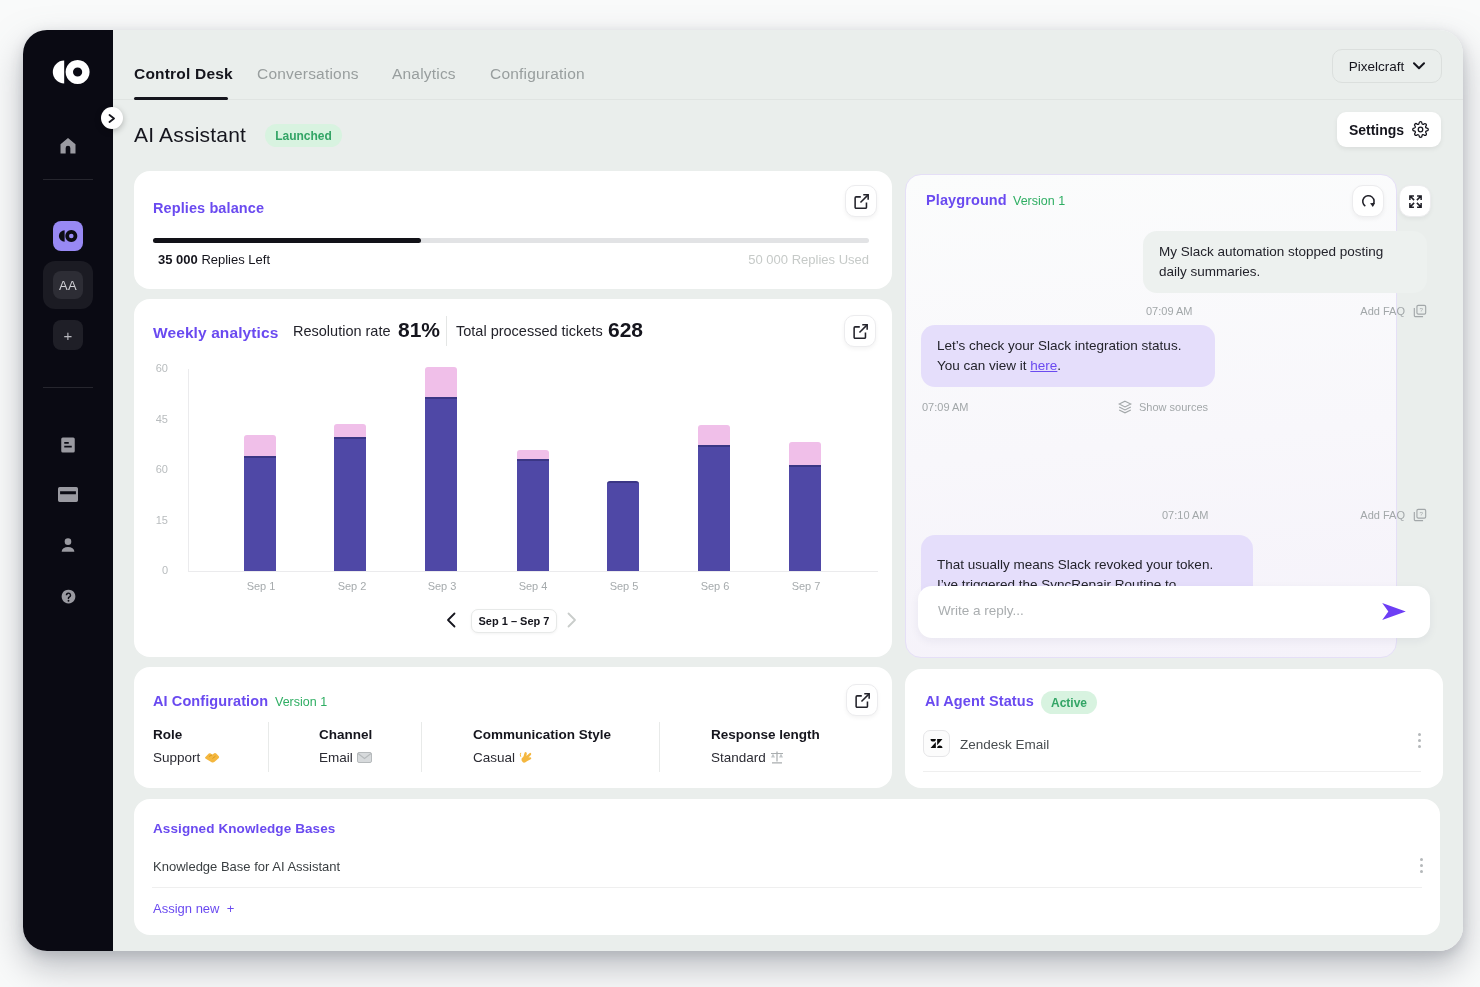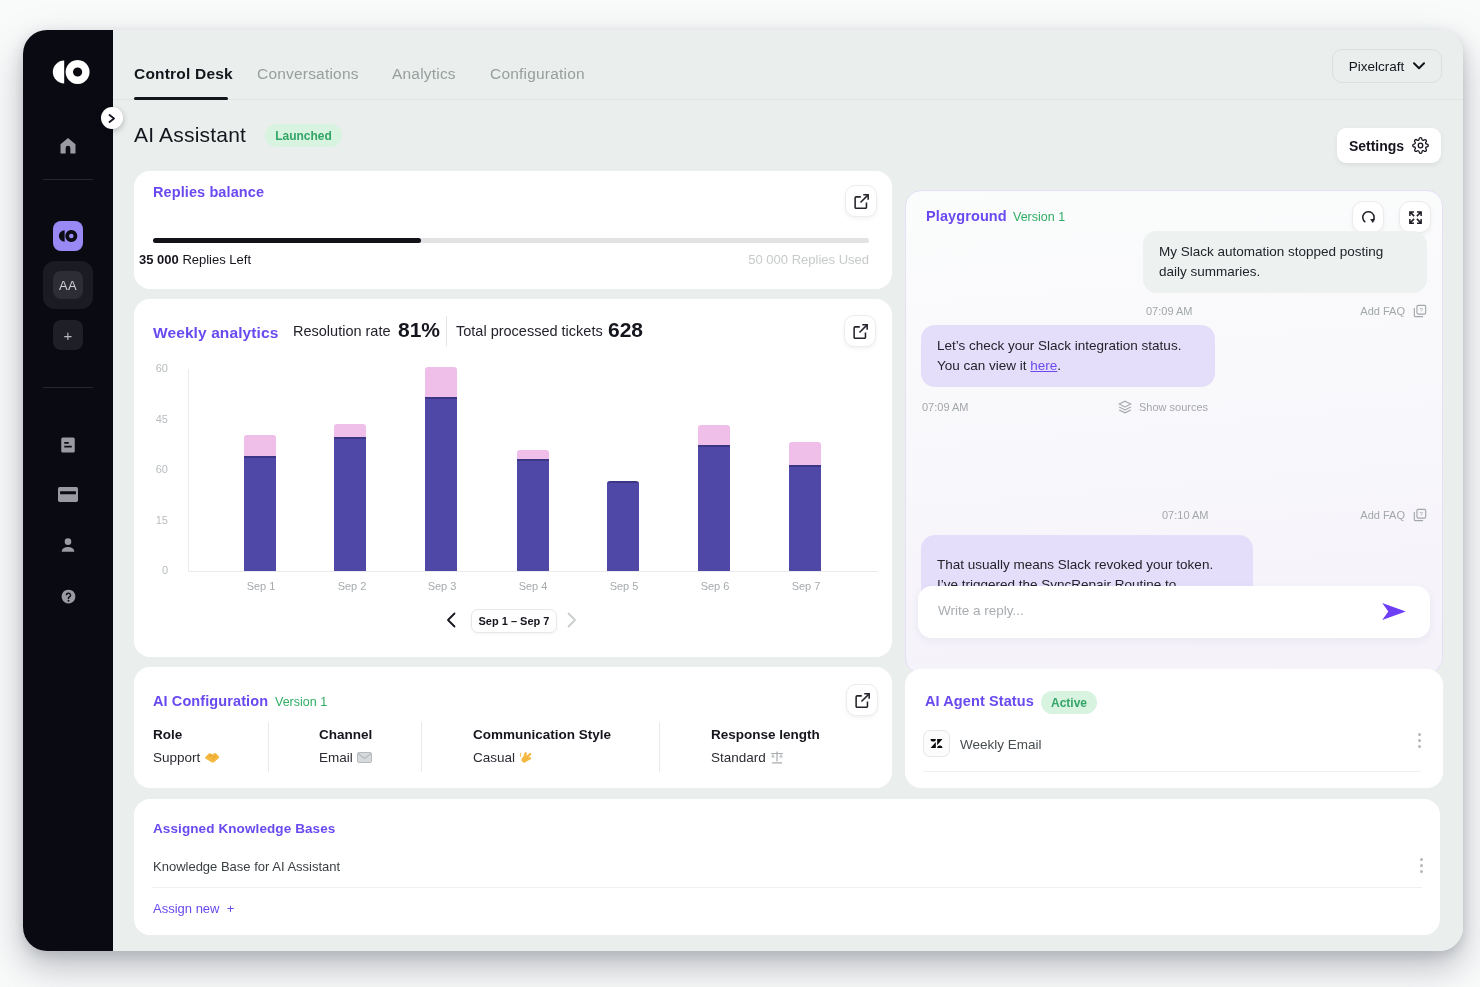--- a/index.html
+++ b/index.html
@@ -18,27 +18,27 @@
   
   #topbar { position:absolute; left:113px; top:30px; width:1350px; height:70px; border-bottom:1px solid #e0e4e2; border-radius:0 24px 0 0; }
   .tab { position:absolute; top:15px; height:58px; display:flex; align-items:center; font-size:15.5px; color:#989e9e; letter-spacing:.2px; }
   .tab.active { color:#15151d; font-weight:bold; }
   #tab-underline { position:absolute; left:134px; top:96.5px; width:94px; height:3.5px; background:#15151d; border-radius:2px; }
   #btn-pixelcraft { position:absolute; left:1332px; top:49px; width:110px; height:34px; border:1px solid #dbdfdd; border-radius:10px; display:flex; align-items:center; justify-content:center; gap:9px; font-size:13.5px; color:#15151d;text-align:center; }
   
   #h-title { position:absolute; left:134px; top:123px; font-size:21px; font-weight:normal; color:#15151d; letter-spacing:.2px; }
   .pill { border-radius:999px; background:#d8f3e0; color:#33a566; font-weight:bold; display:flex; align-items:center; justify-content:center; }
   #pill-launched { position:absolute; left:265px; top:124px; width:77px; height:23px; font-size:12px; }
-  #btn-settings { position:absolute; left:1337px; top:128px; width:104px; height:35px; background:#fff; border-radius:9px; box-shadow:0 2px 5px rgba(0,0,0,.07); display:flex; align-items:center; justify-content:center; gap:8px; font-size:14px; color:#15151d; font-weight:bold; }
+  #btn-settings { position:absolute; left:1337px; top:112px; width:104px; height:35px; background:#fff; border-radius:9px; box-shadow:0 2px 5px rgba(0,0,0,.07); display:flex; align-items:center; justify-content:center; gap:8px; font-size:14px; color:#15151d; font-weight:bold; }
   
   .card { position:absolute; background:#fff; border-radius:16px; }
   #card-replies { left:134px; top:171px; width:758px; height:118px; }
   #card-weekly  { left:134px; top:299px; width:758px; height:358px; }
   #card-config  { left:134px; top:667px; width:758px; height:121px; }
-  #card-play    { left:905px; top:190px; width:538px; height:484px; background:linear-gradient(175deg,#fbfcfc 0%,#f8f7fb 55%,#f5f2fa 100%); border:1px solid #e5dff7; }
+  #card-play    { left:905px; top:174px; width:492px; height:484px; background:linear-gradient(175deg,#fbfcfc 0%,#f8f7fb 55%,#f5f2fa 100%); border:1px solid #e5dff7; }
   #card-agent   { left:905px; top:669px; width:538px; height:119px; }
   #card-kb      { left:134px; top:799px; width:1306px; height:136px; }
   .ctitle { font-weight:bold; color:#6a4af0; font-size:14.5px; letter-spacing:.1px; }
   .version { color:#2fae63; font-size:12.5px; }
   .iconbtn { position:absolute; width:32px; height:32px; background:#fff; border:1px solid #ececee; border-radius:10px; box-shadow:0 2px 4px rgba(0,0,0,.05); display:flex; align-items:center; justify-content:center; }
   
   #rb-track { position:absolute; left:19px; top:67px; width:716px; height:5px; border-radius:3px; background:#e2e3e5; }
   #rb-fill { position:absolute; left:0; top:0; width:268px; height:5px; border-radius:3px; background:#121218; }
   
   .axis-lbl { position:absolute; right:0; font-size:11px; color:#b8bcbe;padding-left:15px; }
@@ -119,32 +119,32 @@
   <div id="h-title">AI Assistant</div>
   <div class="pill" id="pill-launched">Launched</div>
   <div id="btn-settings">Settings
     <svg width="17" height="17" viewBox="0 0 24 24" fill="none" stroke="#15151d" stroke-width="1.8">
       <circle cx="12" cy="12" r="3.2"></circle>
       <path d="M19.4 15a1.65 1.65 0 0 0 .33 1.82l.06.06a2 2 0 1 1-2.83 2.83l-.06-.06a1.65 1.65 0 0 0-1.82-.33 1.65 1.65 0 0 0-1 1.51V21a2 2 0 1 1-4 0v-.09A1.65 1.65 0 0 0 9 19.4a1.65 1.65 0 0 0-1.82.33l-.06.06a2 2 0 1 1-2.83-2.83l.06-.06a1.65 1.65 0 0 0 .33-1.82 1.65 1.65 0 0 0-1.51-1H3a2 2 0 1 1 0-4h.09A1.65 1.65 0 0 0 4.6 9a1.65 1.65 0 0 0-.33-1.82l-.06-.06a2 2 0 1 1 2.83-2.83l.06.06a1.65 1.65 0 0 0 1.82.33H9a1.65 1.65 0 0 0 1-1.51V3a2 2 0 1 1 4 0v.09a1.65 1.65 0 0 0 1 1.51 1.65 1.65 0 0 0 1.82-.33l.06-.06a2 2 0 1 1 2.83 2.83l-.06.06a1.65 1.65 0 0 0-.33 1.82V9a1.65 1.65 0 0 0 1.51 1H21a2 2 0 1 1 0 4h-.09a1.65 1.65 0 0 0-1.51 1z"></path>
     </svg>
   </div>
 
   <div class="card" id="card-replies">
-    <div class="ctitle abs" style="left:19px;top:13px">Replies balance</div>
+    <div class="ctitle abs" style="left:19px;top:29px">Replies balance</div>
     <div class="iconbtn" style="right:15px;top:14px">
       <svg width="17" height="17" viewBox="0 0 24 24" fill="none" stroke="#23232b" stroke-width="2.2">
         <path d="M19 13.5 V20 a1.4 1.4 0 0 1 -1.4 1.4 H4.4 A1.4 1.4 0 0 1 3 20 V6.9 A1.4 1.4 0 0 1 4.4 5.5 H11"></path>
         <path d="M14.5 2.6 H21.4 V9.5"></path>
         <path d="M10.5 13.5 L21 3"></path>
       </svg>
     </div>
     <div id="rb-track">
       <div id="rb-fill"></div>
     </div>
-    <div class="abs" style="left:5px;top:81px;font-size:13px;color:#15151d"><b>35 000</b> Replies Left</div>
+    <div class="abs" style="left:24px;top:81px;font-size:13px;color:#15151d"><b>35 000</b> Replies Left</div>
     <div class="abs" style="right:23px;top:81px;font-size:13px;color:#c6cac8">50 000 Replies Used</div>
   </div>
 
   <div class="card" id="card-weekly">
     <div class="ctitle abs" style="left:19px;top:25px;font-size:15.5px">Weekly analytics</div>
     <div class="abs" style="left:159px;top:24px;font-size:14.5px;color:#23232b">Resolution rate</div>
     <div class="abs" style="left:264px;top:19px;font-size:21px;font-weight:bold;color:#15151d">81%</div>
     <div class="abs" style="left:312px;top:17px;width:1px;height:30px;background:#e4e6e5"></div>
     <div class="abs" style="left:322px;top:24px;font-size:14.5px;color:#23232b">Total processed tickets</div>
     <div class="abs" style="left:474px;top:19px;font-size:21px;font-weight:bold;color:#15151d">628</div>
@@ -304,21 +304,21 @@
   </div>
 
   <div class="card" id="card-agent">
     <div class="ctitle abs" style="left:20px;top:24px">AI Agent Status</div>
     <div class="pill abs" style="left:136px;top:22px;width:56px;height:23px;font-size:12px">Active</div>
     <div class="abs" style="left:18px;top:61px;width:27px;height:27px;border:1px solid #e6e6e8;border-radius:7px;background:#fcfcfc;display:flex;align-items:center;justify-content:center">
       <svg width="13" height="13" viewBox="0 0 24 24">
         <path d="M10.8 9 V20.5 H1 Z M1 3.5 h9.8 a4.9 4.9 0 0 1 -9.8 0 Z M13.2 15 V3.5 H23 Z M13.2 20.5 a4.9 4.9 0 0 1 9.8 0 Z" fill="#0b0b0b"></path>
       </svg>
     </div>
-    <div class="abs" style="left:55px;top:68px;font-size:13.5px;color:#484d50">Weekly Email</div>
+    <div class="abs" style="left:55px;top:68px;font-size:13.5px;color:#484d50">Zendesk Email</div>
     <div class="dots" style="left:513px;top:64px">
       <i></i>
       <i></i>
       <i></i>
     </div>
     <div class="abs" style="left:18px;top:102px;width:498px;height:1px;background:#efefef"></div>
   </div>
 
   <div class="card" id="card-kb">
     <div class="ctitle abs" style="left:19px;top:22px;font-size:13.5px">Assigned Knowledge Bases</div>

